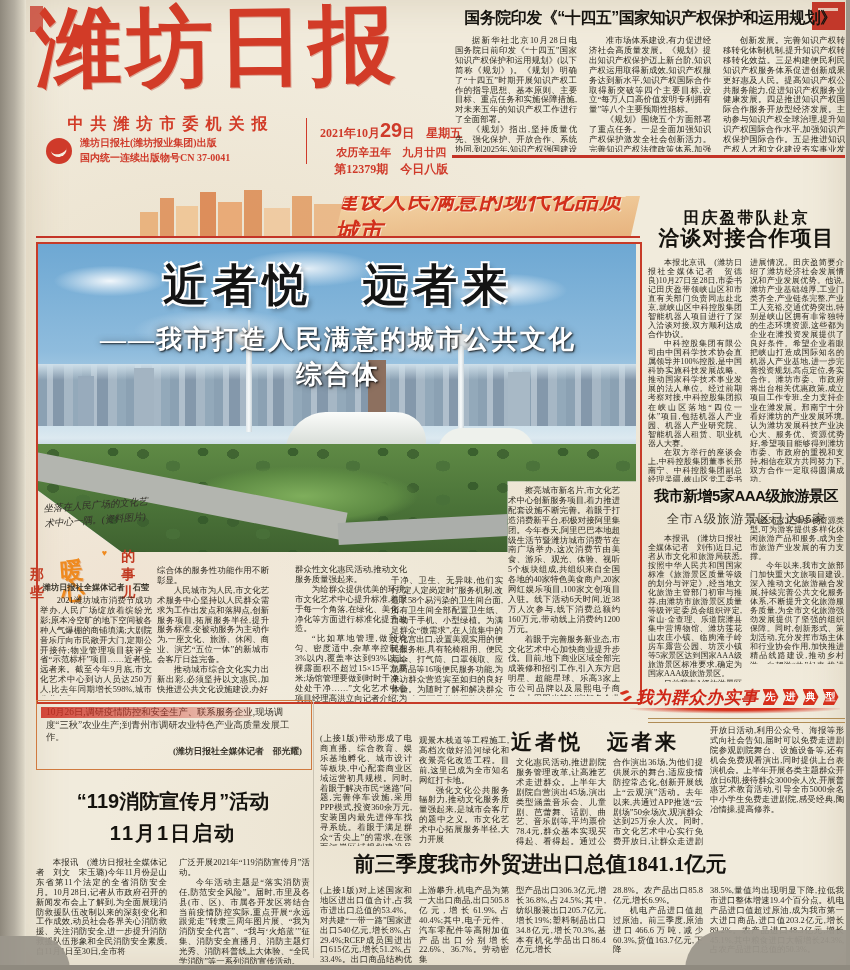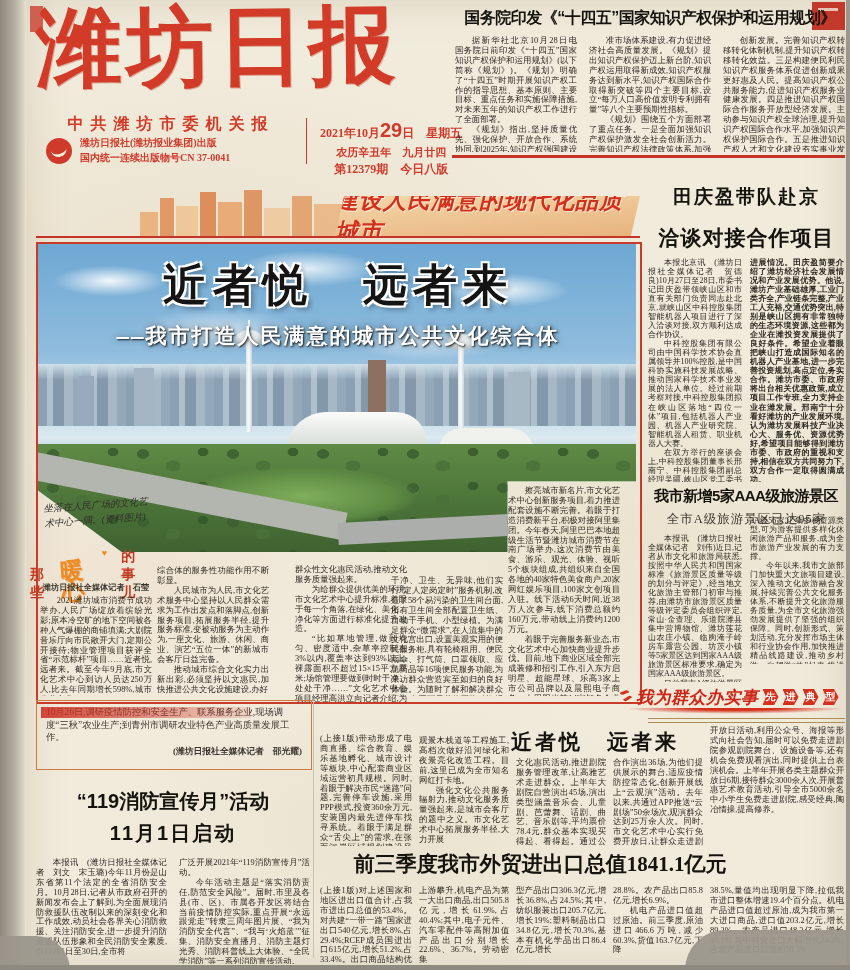--- a/index.html
+++ b/index.html
@@ -92,22 +92,22 @@
       background:radial-gradient(closest-side,#7fae5c,#5d8a43 80%,rgba(93,138,67,0));}
   .road1{position:absolute;left:-30px;top:36px;width:340px;height:28px;background:#b3b5af;
       transform:rotate(11deg);}
   .road2{position:absolute;left:300px;top:70px;width:340px;height:22px;background:#abaeaa;
       transform:rotate(-3deg);}
   .photo-headline{position:absolute;left:50px;top:12px;width:500px;text-align:center;
       font-size:44px;font-weight:bold;color:#141414;letter-spacing:6px;
       font-family:"Liberation Sans",sans-serif;
       text-shadow:-2px -2px 0 #fff,2px -2px 0 #fff,-2px 2px 0 #fff,2px 2px 0 #fff,4px 4px 5px rgba(0,0,0,.35);}
   .photo-subhead{position:absolute;left:50px;top:78px;width:500px;text-align:center;
-      font-size:21px;font-weight:bold;color:#fff;letter-spacing:2px;
-      font-family:Liberation Mono, monospace;
+      font-size:26px;font-weight:bold;color:#fff;letter-spacing:2px;
+      font-family:Liberation Serif, serif;
       text-shadow:1px 1px 2px rgba(0,0,0,.85),0 0 7px rgba(0,0,0,.45);}
   .caption{position:absolute;left:44px;top:498px;width:106px;font-style:italic;
       font-size:9.5px;line-height:1.55;color:#33302a;transform:rotate(-4deg);}
   
   .kicker{position:absolute;left:30px;top:548px;width:116px;display:flex;align-items:flex-end;
       justify-content:center;gap:14px;font-weight:bold;}
   .kicker .sm{font-size:14px;color:#c23a22;}
   .kicker .big{font-size:23px;color:#ef8a1f;transform:rotate(-4deg);line-height:.9;
       text-shadow:1px 1px 0 rgba(200,90,10,.35);}
   .heart{font-size:9px;color:#ef8a1f;align-self:flex-start;}
@@ -249,28 +249,28 @@
       <p>“比如草地管理,做到均匀、密度适中,杂草率控制在3%以内,覆盖率达到93%以上,裸露面积不超过15×15平方厘米;场馆管理要做到时时干净、处处干净……”文化艺术中心项目经理高洪立向记者介绍,为实现厕所</p>
     </div>
   <div class="col cont" style="left:391px;top:576px;width:112px;height:120px;">
       <p>干净、卫生、无异味,他们实行“定人定岗定时”服务机制,改造了58个易污染的卫生间台面,所有卫生间全部配置卫生纸、自动干手机、小型绿植。为满足群众“微需求”,在人流集中的文化宫出口,设置美观实用的便民服务柜,具有轮椅租用、便民雨伞、打气筒、口罩领取、应急药品等16项便民服务功能,为来访群众营造宾至如归的良好体验。为随时了解和解决群众需求,在园区显著位置张贴海报公布电话,24小时不打烊,市民对中心工作有投诉或意见建议随时反映。</p>
     </div>
   <div class="col" style="left:508px;top:486px;width:112px;height:210px;">
       <p>擦亮城市新名片,市文化艺术中心创新服务项目,着力推进配套设施不断完善。着眼于打造消费新平台,积极对接阿里集团。今年春天,阿里巴巴本地超级生活节暨潍坊城市消费节在南广场举办,这次消费节由美食、游乐、观光、体验、视听5个板块组成,共组织来自全国各地的40家特色美食商户,20家网红娱乐项目,100家文创项目入驻。线下活动6天时间,近38万人次参与,线下消费总额约160万元,带动线上消费约1200万元。</p>
       <p>着眼于完善服务新业态,市文化艺术中心加快商业提升步伐。目前,地下商业区域全部完成装修和招引工作,引入东方启明星、超能星球、乐高3家上市公司品牌以及晨熙电子商务、七田阳光等14家知名企业入驻;　　(下转2版)</p>
     </div>
 
-  <div class="hl" style="left:648px;top:184px;width:197px;font-size:19px;letter-spacing:2px;">田庆盈带队赴京</div>
+  <div class="hl" style="left:648px;top:208px;width:197px;font-size:16px;letter-spacing:2px;">田庆盈带队赴京</div>
   <div class="hl" style="left:648px;top:224px;width:197px;font-size:21px;letter-spacing:1px;">洽谈对接合作项目</div>
   <div class="col dense" style="left:648px;top:258px;width:94px;height:224px;">
       <p>本报北京讯　(潍坊日报社全媒体记者　贺德良)10月27日至28日,市委书记田庆盈带领峡山区和市直有关部门负责同志赴北京,就峡山区中科控股集团智能机器人项目进行了深入洽谈对接,双方顺利达成合作协议。</p>
       <p>中科控股集团有限公司由中国科学技术协会直属领导并100%控股,是中国科协实施科技发展战略、推动国家科学技术事业发展的法人单位。经过前期考察对接,中科控股集团拟在峡山区落地“四位一体”项目,包括机器人产业园、机器人产业研究院、智能机器人租赁、职业机器人大赛。</p>
       <p>在双方举行的座谈会上,中科控股集团董事长邢南宁、中科控股集团副总经理吴疆,峡山区党工委书记、管委会主任张龙江分别介绍了中科控股集团情况、中科“四位一体”项目情况和项目</p>
     </div>
-  <div class="col dense cont" style="left:750px;top:258px;width:94px;height:224px;font-weight:bold;">
+  <div class="col dense cont" style="left:750px;top:258px;width:94px;height:224px;">
       <p>进展情况。田庆盈简要介绍了潍坊经济社会发展情况和产业发展优势。他说,潍坊产业基础雄厚,工业门类齐全,产业链条完整,产业工人充裕,交通优势突出,特别是峡山区拥有非常独特的生态环境资源,这些都为企业在潍投资发展提供了良好条件。希望企业着眼把峡山打造成国际知名的机器人产业基地,进一步完善投资规划,高点定位,务实合作。潍坊市委、市政府将出台相关优惠政策,成立项目工作专班,全力支持企业在潍发展。邢南宁十分看好潍坊的产业发展环境,认为潍坊发展科技产业决心大、服务优、资源优势好,希望项目能够得到潍坊市委、市政府的重视和支持,相信在双方共同努力下,双方合作一定取得圆满成功。</p>
     </div>
 
   <div class="hl" style="left:644px;top:487px;width:204px;font-size:15px;letter-spacing:-.5px;">我市新增5家AAA级旅游景区</div>
   <div class="sub-serif" style="left:648px;top:511px;width:197px;font-size:12.5px;">全市A级旅游景区已达95家</div>
   <div class="col dense" style="left:648px;top:534px;width:94px;height:148px;">
       <p>本报讯　(潍坊日报社全媒体记者　刘伟)近日,记者从市文化和旅游局获悉,按照中华人民共和国国家标准《旅游景区质量等级的划分与评定》,经当地文化旅游主管部门初审与推荐,由潍坊市旅游景区质量等级评定委员会组织评定,常山·金查理、乐道院潍县集中营博物馆、潍坊莲花山农庄小镇、临朐淹子岭房车露营公园、坊茨小镇等5家景区达到国家AAA级旅游景区标准要求,确定为国家AAA级旅游景区。</p>
       <p>目前我市A级旅游景区已达95家,其中5A级2家、4A级21家、</p>
     </div>
   <div class="col dense cont" style="left:750px;top:516px;width:94px;height:148px;">

